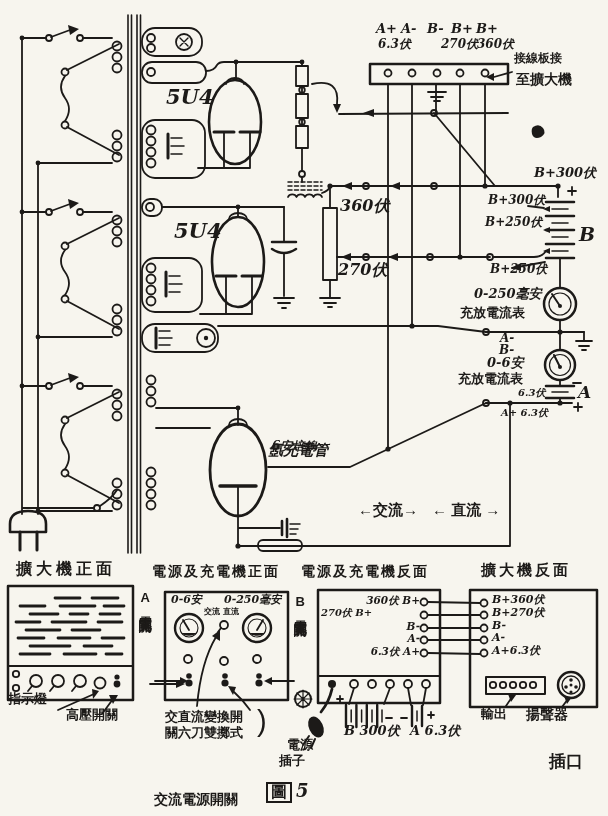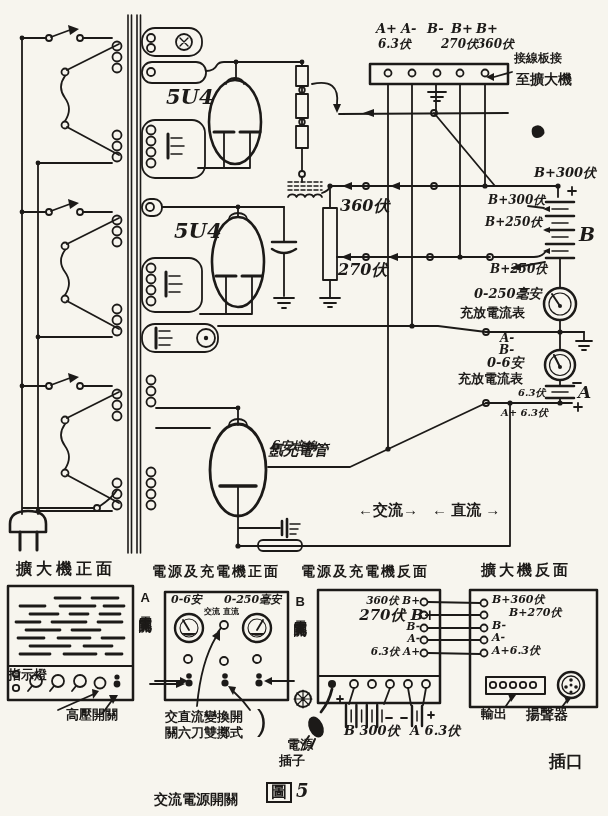--- a/index.html
+++ b/index.html
@@ -408,51 +408,51 @@
 <div class="lbl hw" style="left:487px;top:356px;font-size:13px">0-6安</div>
 <div class="lbl" style="left:458px;top:372px;font-size:13px">充放電流表</div>
 <div class="lbl hw" style="left:518px;top:388px;font-size:10px">6.3伏</div>
 <div class="lbl hw" style="left:578px;top:384px;font-size:17px">A</div>
 <div class="lbl hw" style="left:501px;top:408px;font-size:10px">A+ 6.3伏</div>
 
 <div class="lbl" style="left:358px;top:502px;font-size:15px">←交流→</div>
 <div class="lbl" style="left:432px;top:502px;font-size:15px">← 直流 →</div>
 
 <div class="lbl" style="left:16px;top:561px;font-size:16px;letter-spacing:4px">擴大機正面</div>
-<div class="lbl" style="left:8px;top:668px;font-size:13px">指示燈</div>
+<div class="lbl" style="left:8px;top:692px;font-size:13px">指示燈</div>
 <div class="lbl" style="left:66px;top:708px;font-size:13px">高壓開關</div>
 
 <div class="lbl vert" style="left:138px;top:590px;font-size:13px;height:92px">A電充電開關</div>
 
 <div class="lbl" style="left:152px;top:564px;font-size:14px;letter-spacing:2px">電源及充電機正面</div>
 <div class="lbl hw" style="left:171px;top:594px;font-size:11px">0-6安</div>
 <div class="lbl hw" style="left:224px;top:594px;font-size:11px">0-250毫安</div>
 <div class="lbl" style="left:204px;top:608px;font-size:8px">交流</div>
 <div class="lbl" style="left:223px;top:608px;font-size:8px">直流</div>
 <div class="lbl" style="left:165px;top:710px;font-size:13px">交直流變換開</div>
 <div class="lbl" style="left:165px;top:726px;font-size:13px">關六刀雙擲式</div>
 <div class="lbl" style="left:257px;top:706px;font-size:29px;font-weight:normal">)</div>
 <div class="lbl" style="left:154px;top:792px;font-size:14px">交流電源開關</div>
 
 <div class="lbl vert" style="left:293px;top:594px;font-size:13px;height:92px">B電充電開關</div>
 
 <div class="lbl" style="left:301px;top:564px;font-size:14px;letter-spacing:2px">電源及充電機反面</div>
 <div class="lbl hw" style="left:328px;top:595px;width:92px;text-align:right;font-size:10.5px">360伏 B+</div>
-<div class="lbl hw" style="left:344px;top:608px;width:92px;text-align:right;font-size:15px">270伏 B+</div>
+<div class="lbl hw" style="left:321px;top:608px;width:92px;font-size:10px">270伏 B+</div>
 <div class="lbl hw" style="left:328px;top:621px;width:92px;text-align:right;font-size:10.5px">B-</div>
 <div class="lbl hw" style="left:328px;top:633px;width:92px;text-align:right;font-size:10.5px">A-</div>
 <div class="lbl hw" style="left:328px;top:646px;width:92px;text-align:right;font-size:10.5px">6.3伏 A+</div>
 <div class="lbl hw" style="left:344px;top:724px;font-size:13px">B 300伏</div>
 <div class="lbl hw" style="left:410px;top:724px;font-size:13px">A 6.3伏</div>
 <div class="lbl" style="left:287px;top:738px;font-size:13px">電源</div>
 <div class="lbl" style="left:279px;top:754px;font-size:13px">插子</div>
 
 <div class="lbl" style="left:481px;top:562px;font-size:15px;letter-spacing:3px">擴大機反面</div>
 <div class="lbl hw" style="left:492px;top:594px;font-size:11px">B+360伏</div>
-<div class="lbl hw" style="left:509px;top:607px;font-size:11px">B+270伏</div>
+<div class="lbl hw" style="left:492px;top:607px;font-size:11px">B+270伏</div>
 <div class="lbl hw" style="left:492px;top:620px;font-size:11px">B-</div>
 <div class="lbl hw" style="left:492px;top:632px;font-size:11px">A-</div>
 <div class="lbl hw" style="left:492px;top:645px;font-size:11px">A+6.3伏</div>
 <div class="lbl" style="left:481px;top:707px;font-size:13px">輸出</div>
 <div class="lbl" style="left:526px;top:707px;font-size:14px">揚聲器</div>
 <div class="lbl" style="left:549px;top:753px;font-size:17px">插口</div>
 
 <div class="lbl" style="left:266px;top:782px;font-size:16px">
   <span class="cap-box">圖</span><span class="hw" style="font-size:18px">5</span>
 </div>

